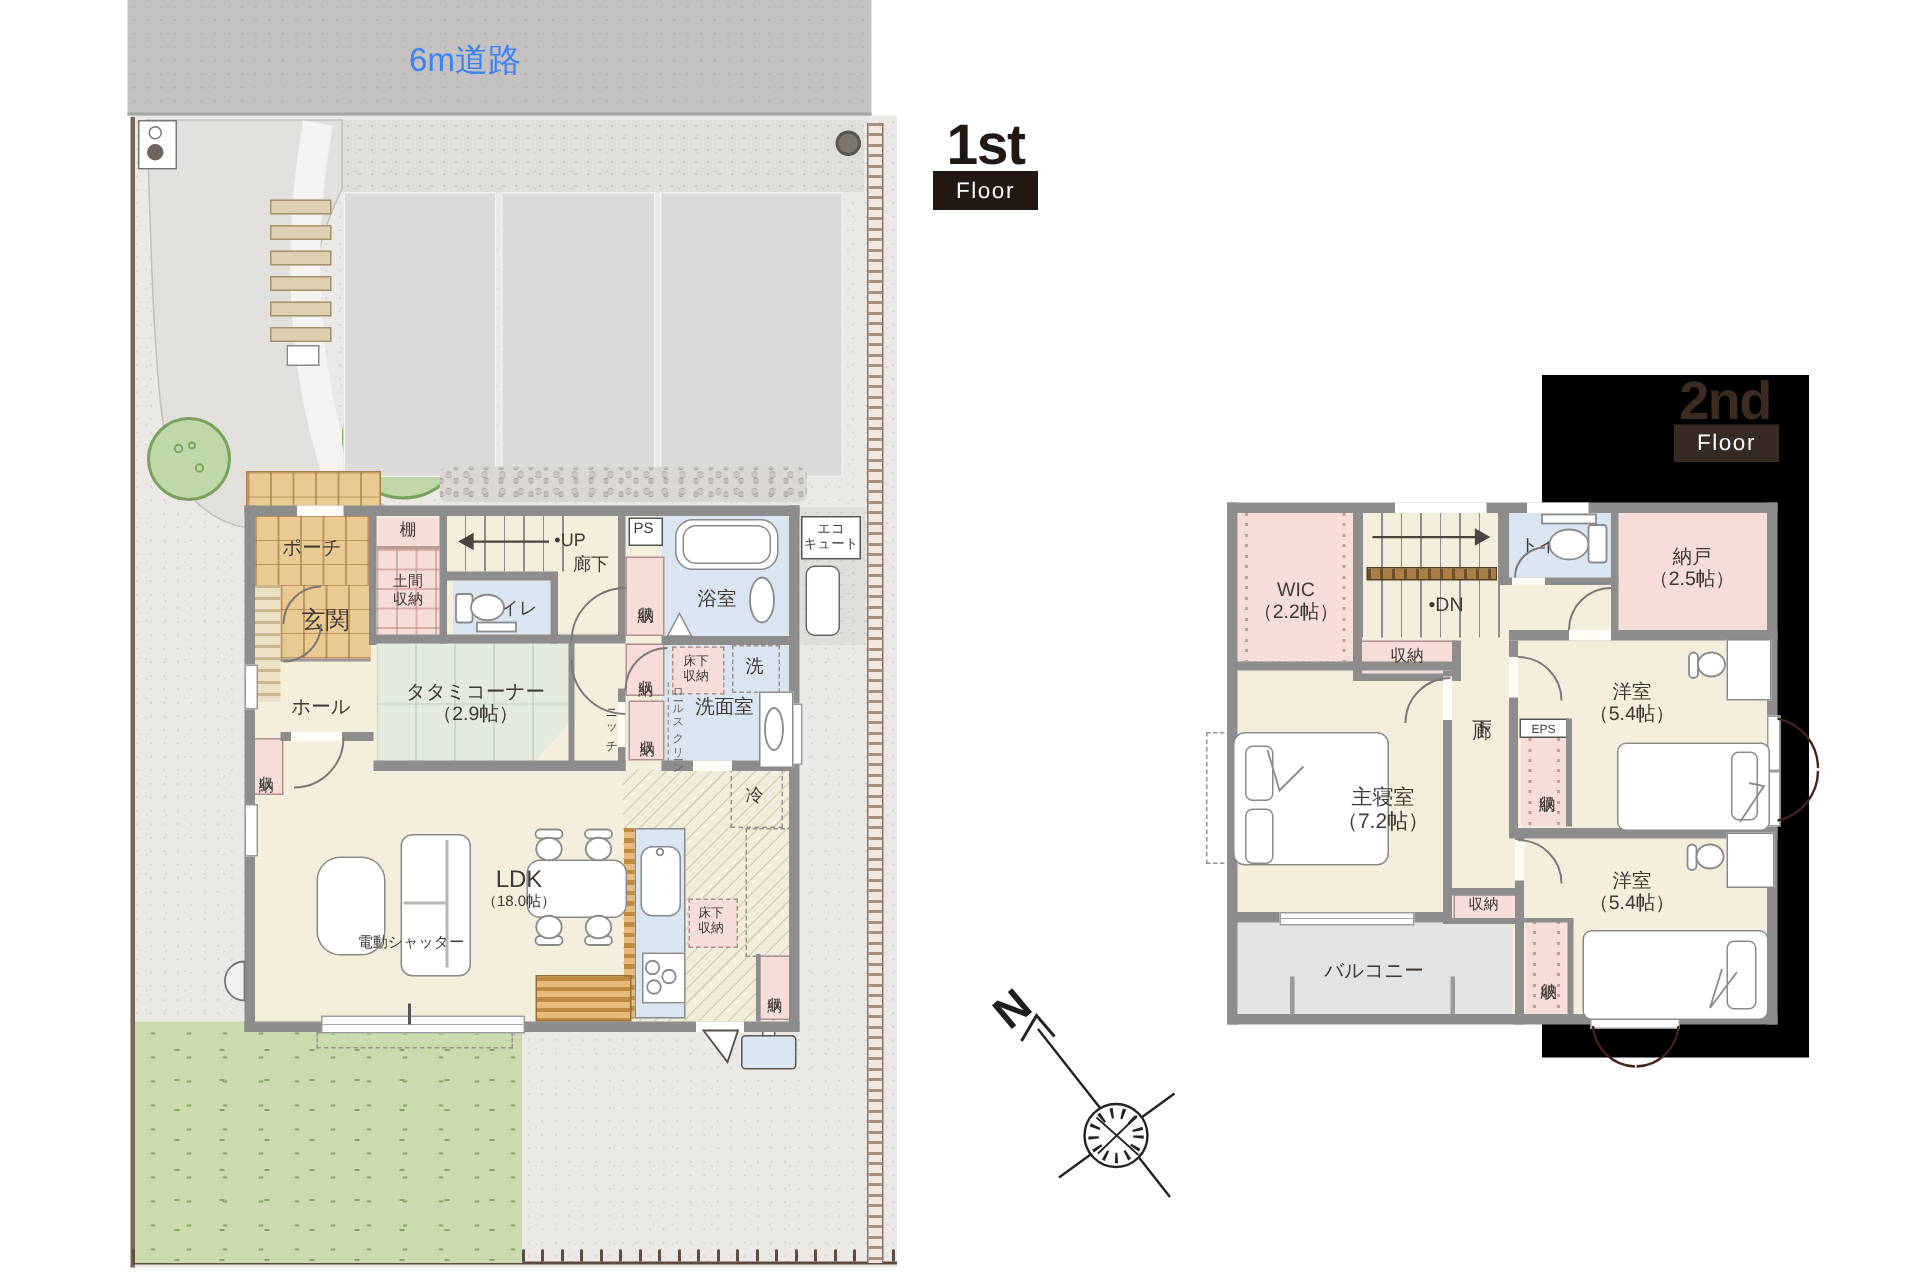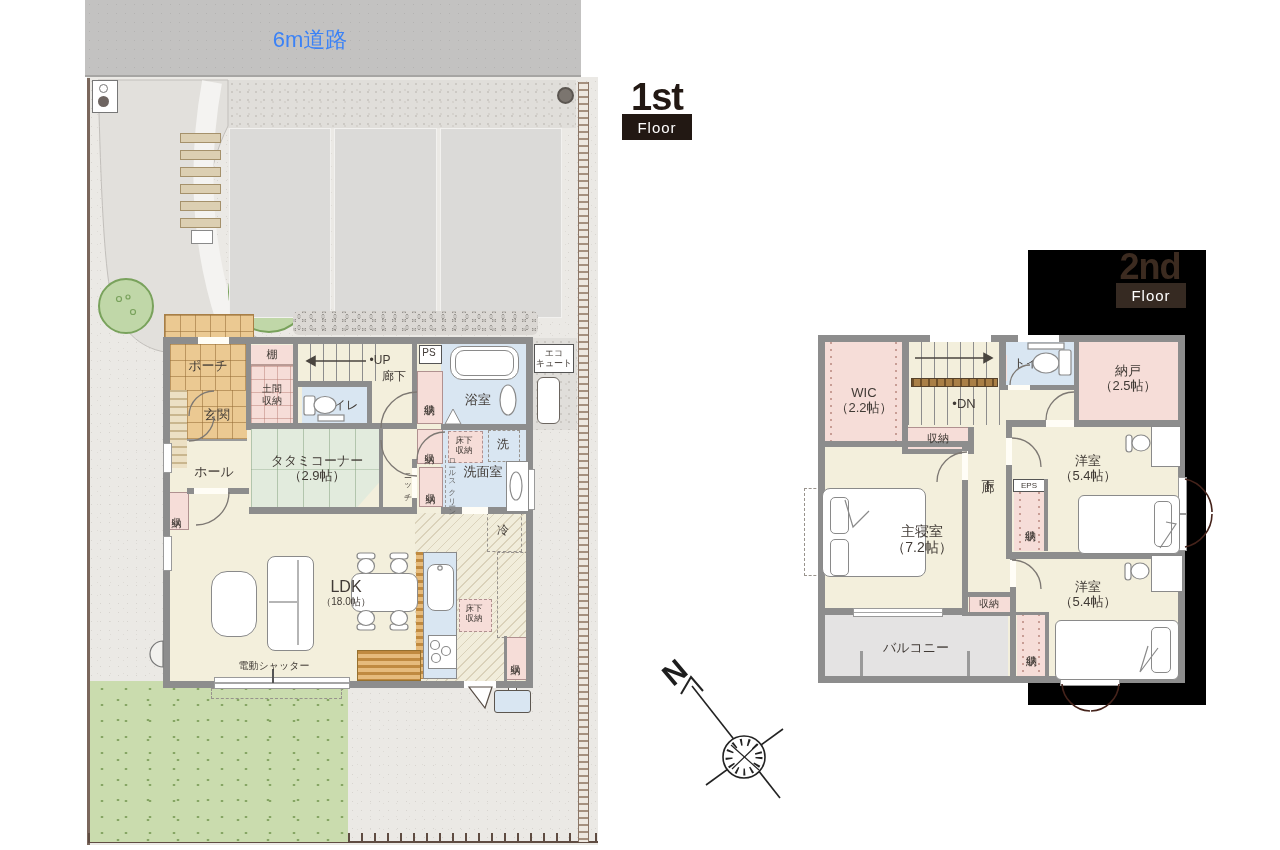--- a/index.html
+++ b/index.html
@@ -182,21 +182,21 @@
   <div class="a" style="left:534px;top:344px;width:40px;height:29px;background:#fff;border:1px solid #555;z-index:7"></div>
 
   <div class="lbl" style="left:208px;top:366px;font-size:13px">ポーチ</div>
   <div class="lbl" style="left:272px;top:354px;font-size:11px">棚</div>
   <div class="lbl" style="left:380px;top:361px;font-size:12px">•UP</div>
   <div class="lbl" style="left:394px;top:377px;font-size:12px">廊下</div>
   <div class="lbl" style="left:272px;top:394px;font-size:10px">
     <div>土間</div>
     <div>収納</div>
   </div>
-  <div class="lbl" style="left:217px;top:415px;font-size:13px">玄関</div>
+  <div class="lbl" style="left:217px;top:415px;font-size:16px">玄関</div>
   <div class="lbl" style="left:340px;top:406px;font-size:12px">トイレ</div>
   <div class="lbl" style="left:429px;top:353px;font-size:10px">PS</div>
   <div class="lbl" style="left:478px;top:400px;font-size:13px">浴室</div>
   <div class="lbl" style="left:554px;top:358px;font-size:9px">
     <div>エコ</div>
     <div>キュート</div>
   </div>
   <div class="vlbl" style="left:429px;top:396px;font-size:11px">収納</div>
   <div class="vlbl" style="left:429px;top:446px;font-size:10px">収納</div>
   <div class="vlbl" style="left:430px;top:486px;font-size:10px">収納</div>
@@ -216,21 +216,21 @@
   <div class="vlbl" style="left:176px;top:510px;font-size:10px">収納</div>
   <div class="lbl" style="left:503px;top:531px;font-size:12px">冷</div>
   <div class="lbl" style="left:474px;top:614px;font-size:8.5px">
     <div>床下</div>
     <div>収納</div>
   </div>
   <div class="lbl" style="left:346px;top:593px">
     <div style="font-size:16px">LDK</div>
     <div style="font-size:10px">（18.0帖）</div>
   </div>
-  <div class="lbl" style="left:274px;top:666px;font-size:10px">電動シャッター</div>
+  <div class="lbl" style="left:274px;top:629px;font-size:10px">電動シャッター</div>
   <div class="vlbl" style="left:515px;top:657px;font-size:10px">収納</div>
 
   <div class="a" style="left:620px;top:76px;width:74px;text-align:center;font-size:38px;font-weight:800;color:#221813;letter-spacing:-1px;z-index:40">1st</div>
   <div class="a" style="left:622px;top:114px;width:70px;height:26px;background:#221813;z-index:40;display:flex;align-items:center;justify-content:center">
     <span style="color:#fff;font-size:15px;letter-spacing:1px">Floor</span>
   </div>
 
   <div class="a" style="left:1028px;top:250px;width:178px;height:455px;background:#000;z-index:2"></div>
   <div class="a" style="left:1114px;top:246px;width:72px;text-align:center;font-size:36px;font-weight:800;color:#3c2b20;letter-spacing:-1px;z-index:40">2nd</div>
   <div class="a" style="left:1116px;top:283px;width:70px;height:25px;background:#362a22;z-index:40;display:flex;align-items:center;justify-content:center">

